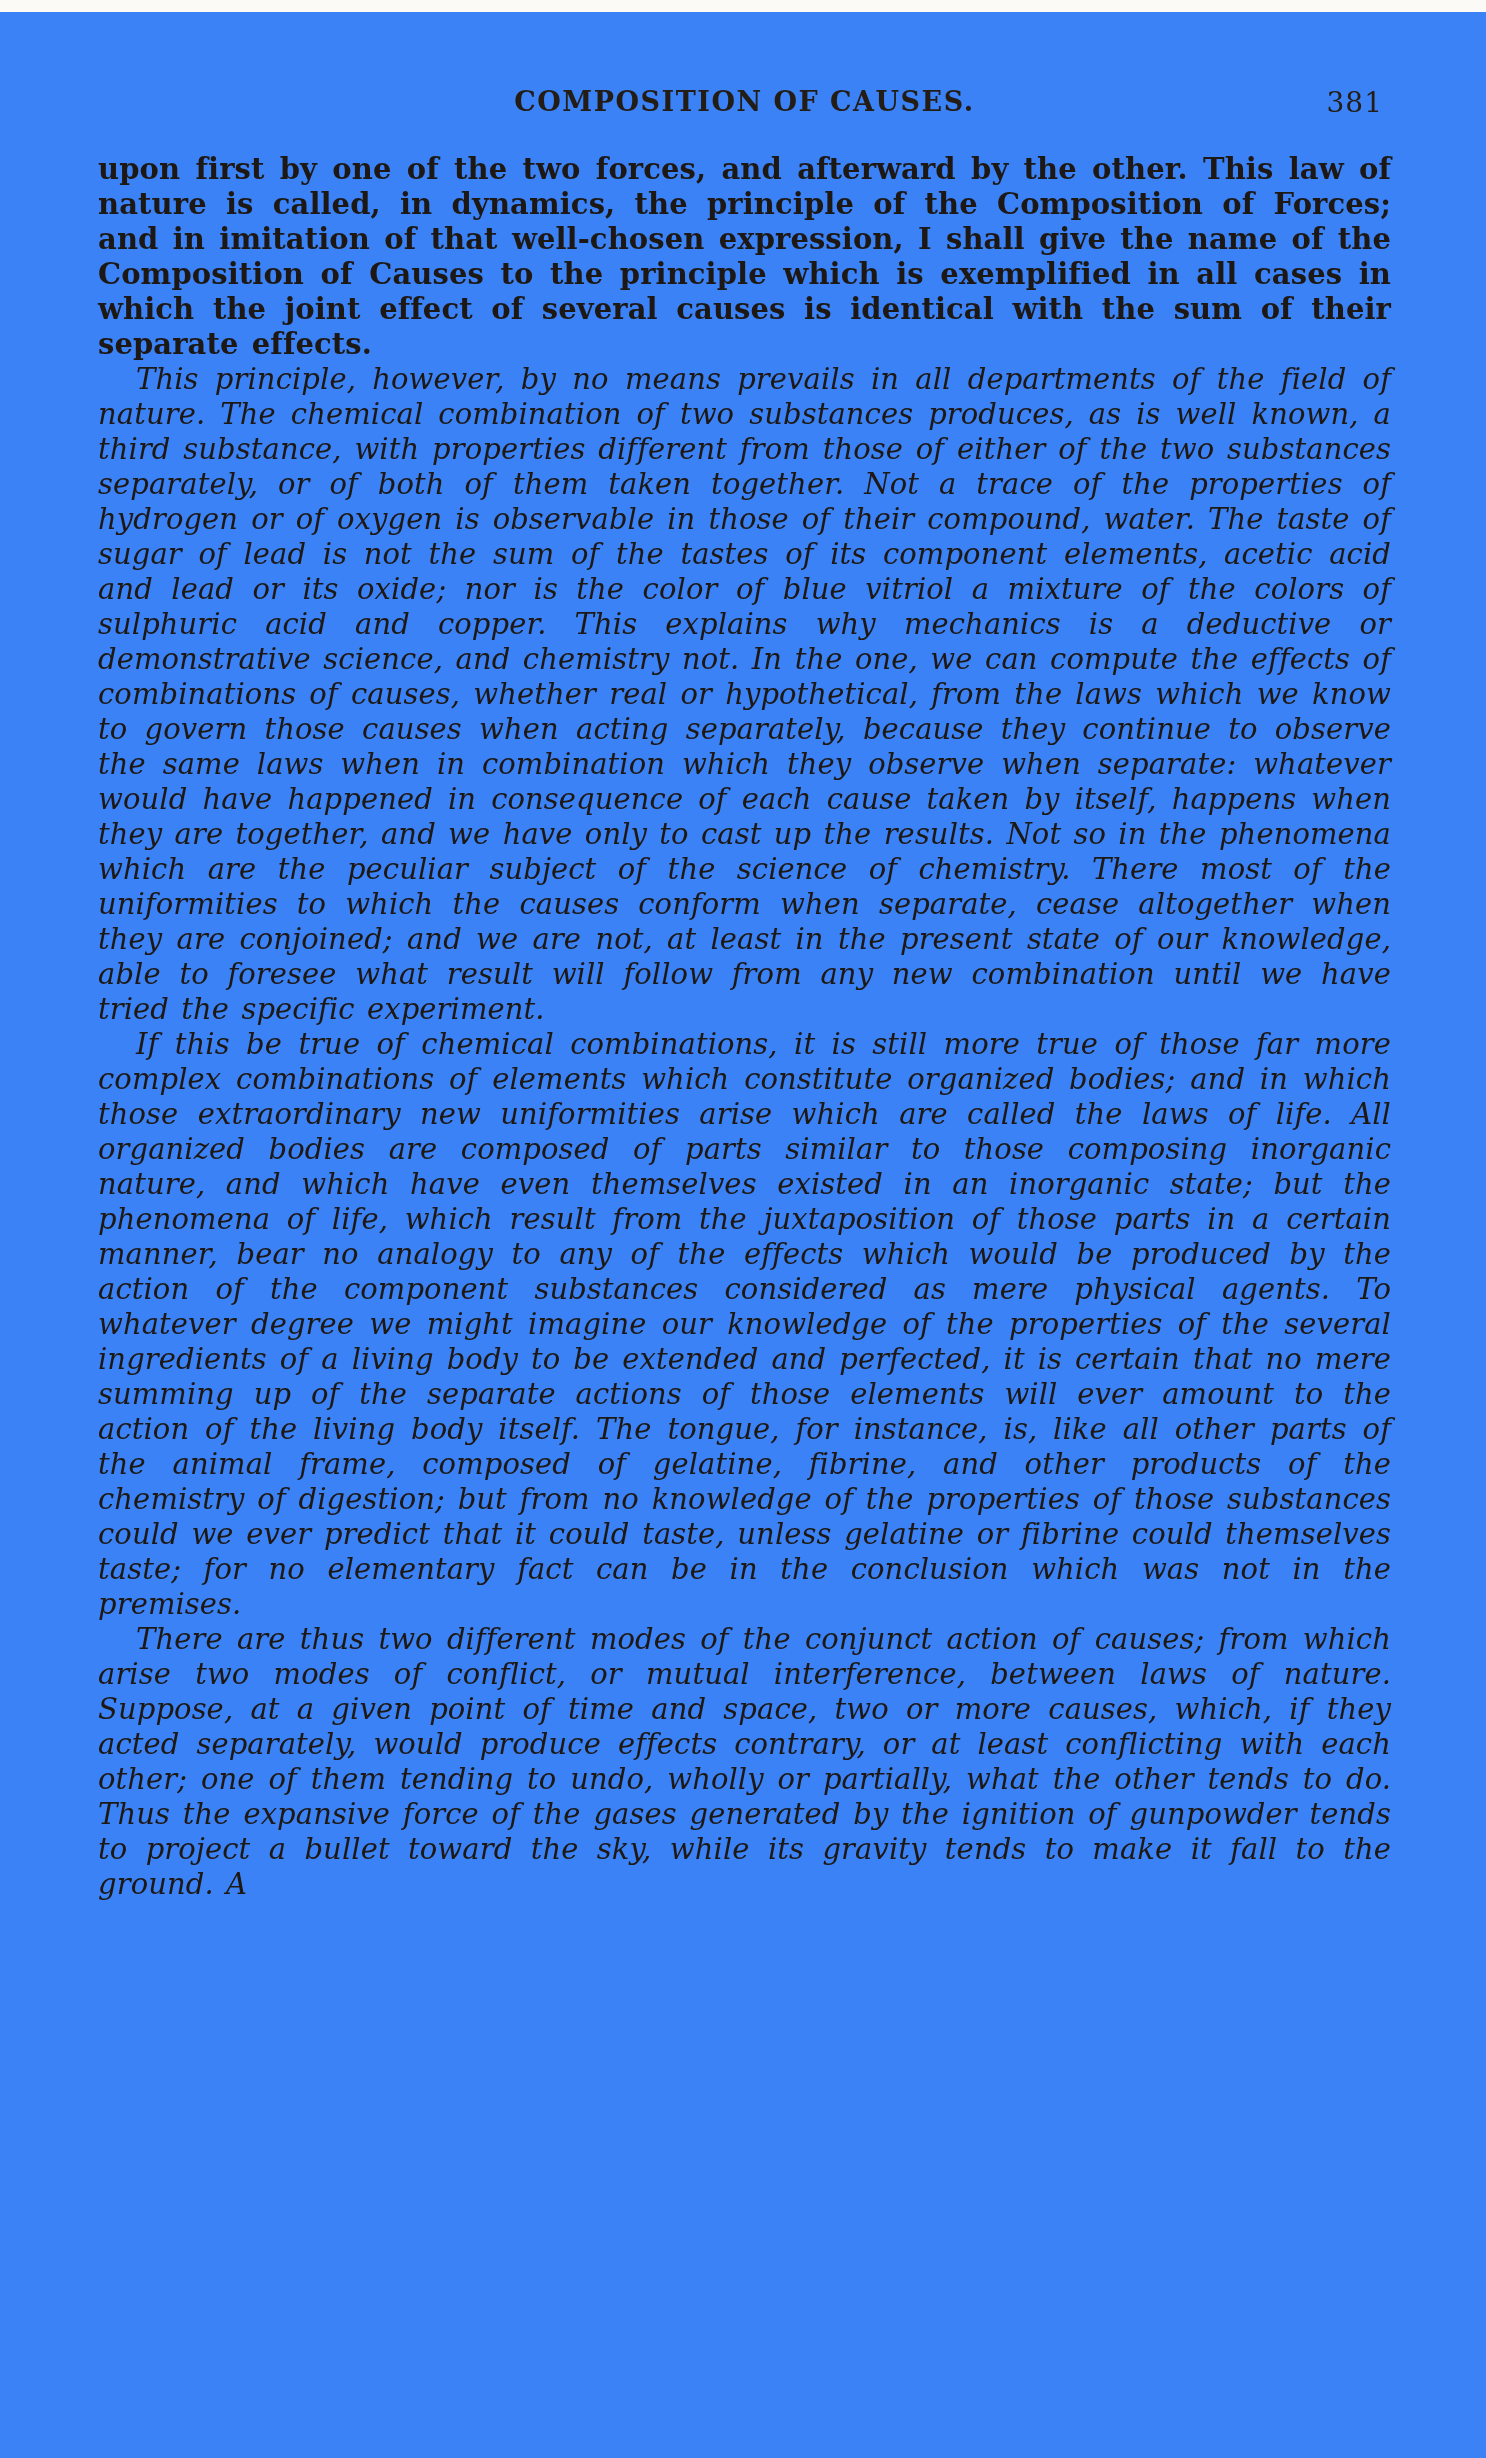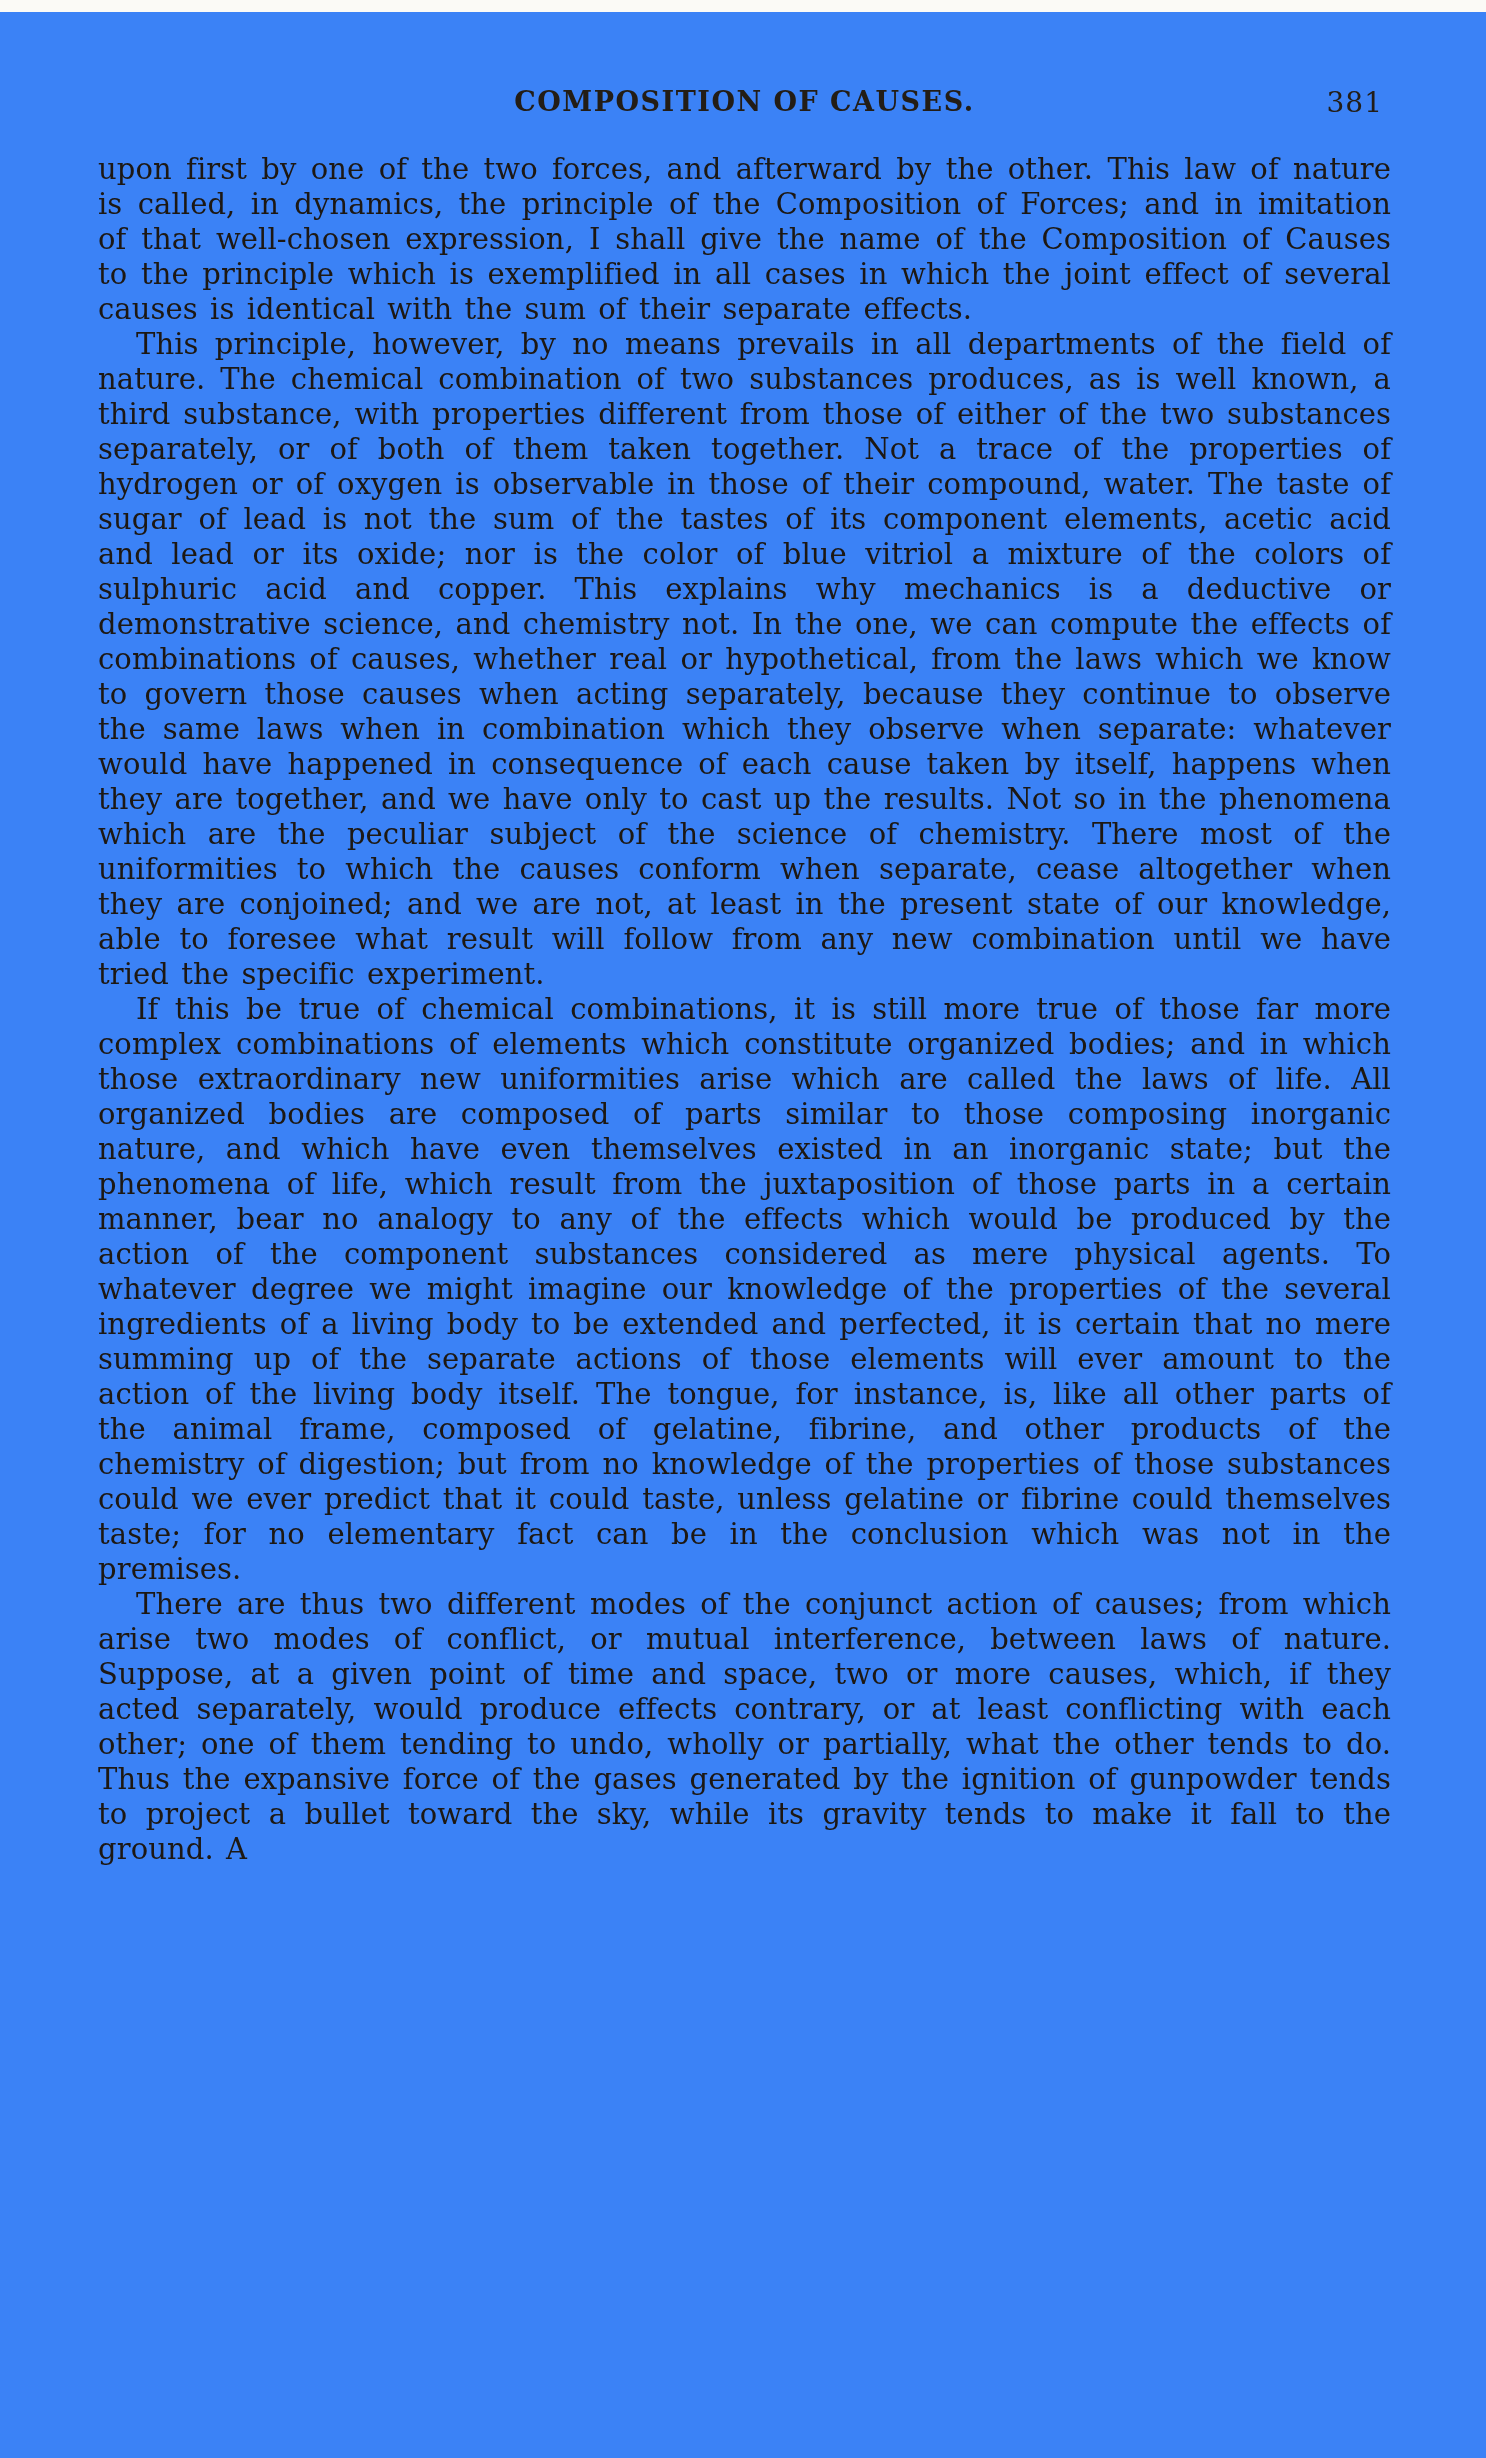--- a/index.html
+++ b/index.html
@@ -46,23 +46,25 @@
     line-height: 35px;
     text-align: justify;
     word-spacing: 3px;
     letter-spacing: 0.1px;
   }
   .para {
     margin: 0;
   }
   .para.indent {
     text-indent: 38px;
+    font-style: italic;
   }
   .para.no-indent {
     text-indent: 0;
+    font-weight: bold;
   }
 </style>
 </head>
 <body>
 
 <div class="page">
 
   <header class="running-header">
     <span class="title">COMPOSITION OF CAUSES.</span>
     <span class="folio">381</span>

